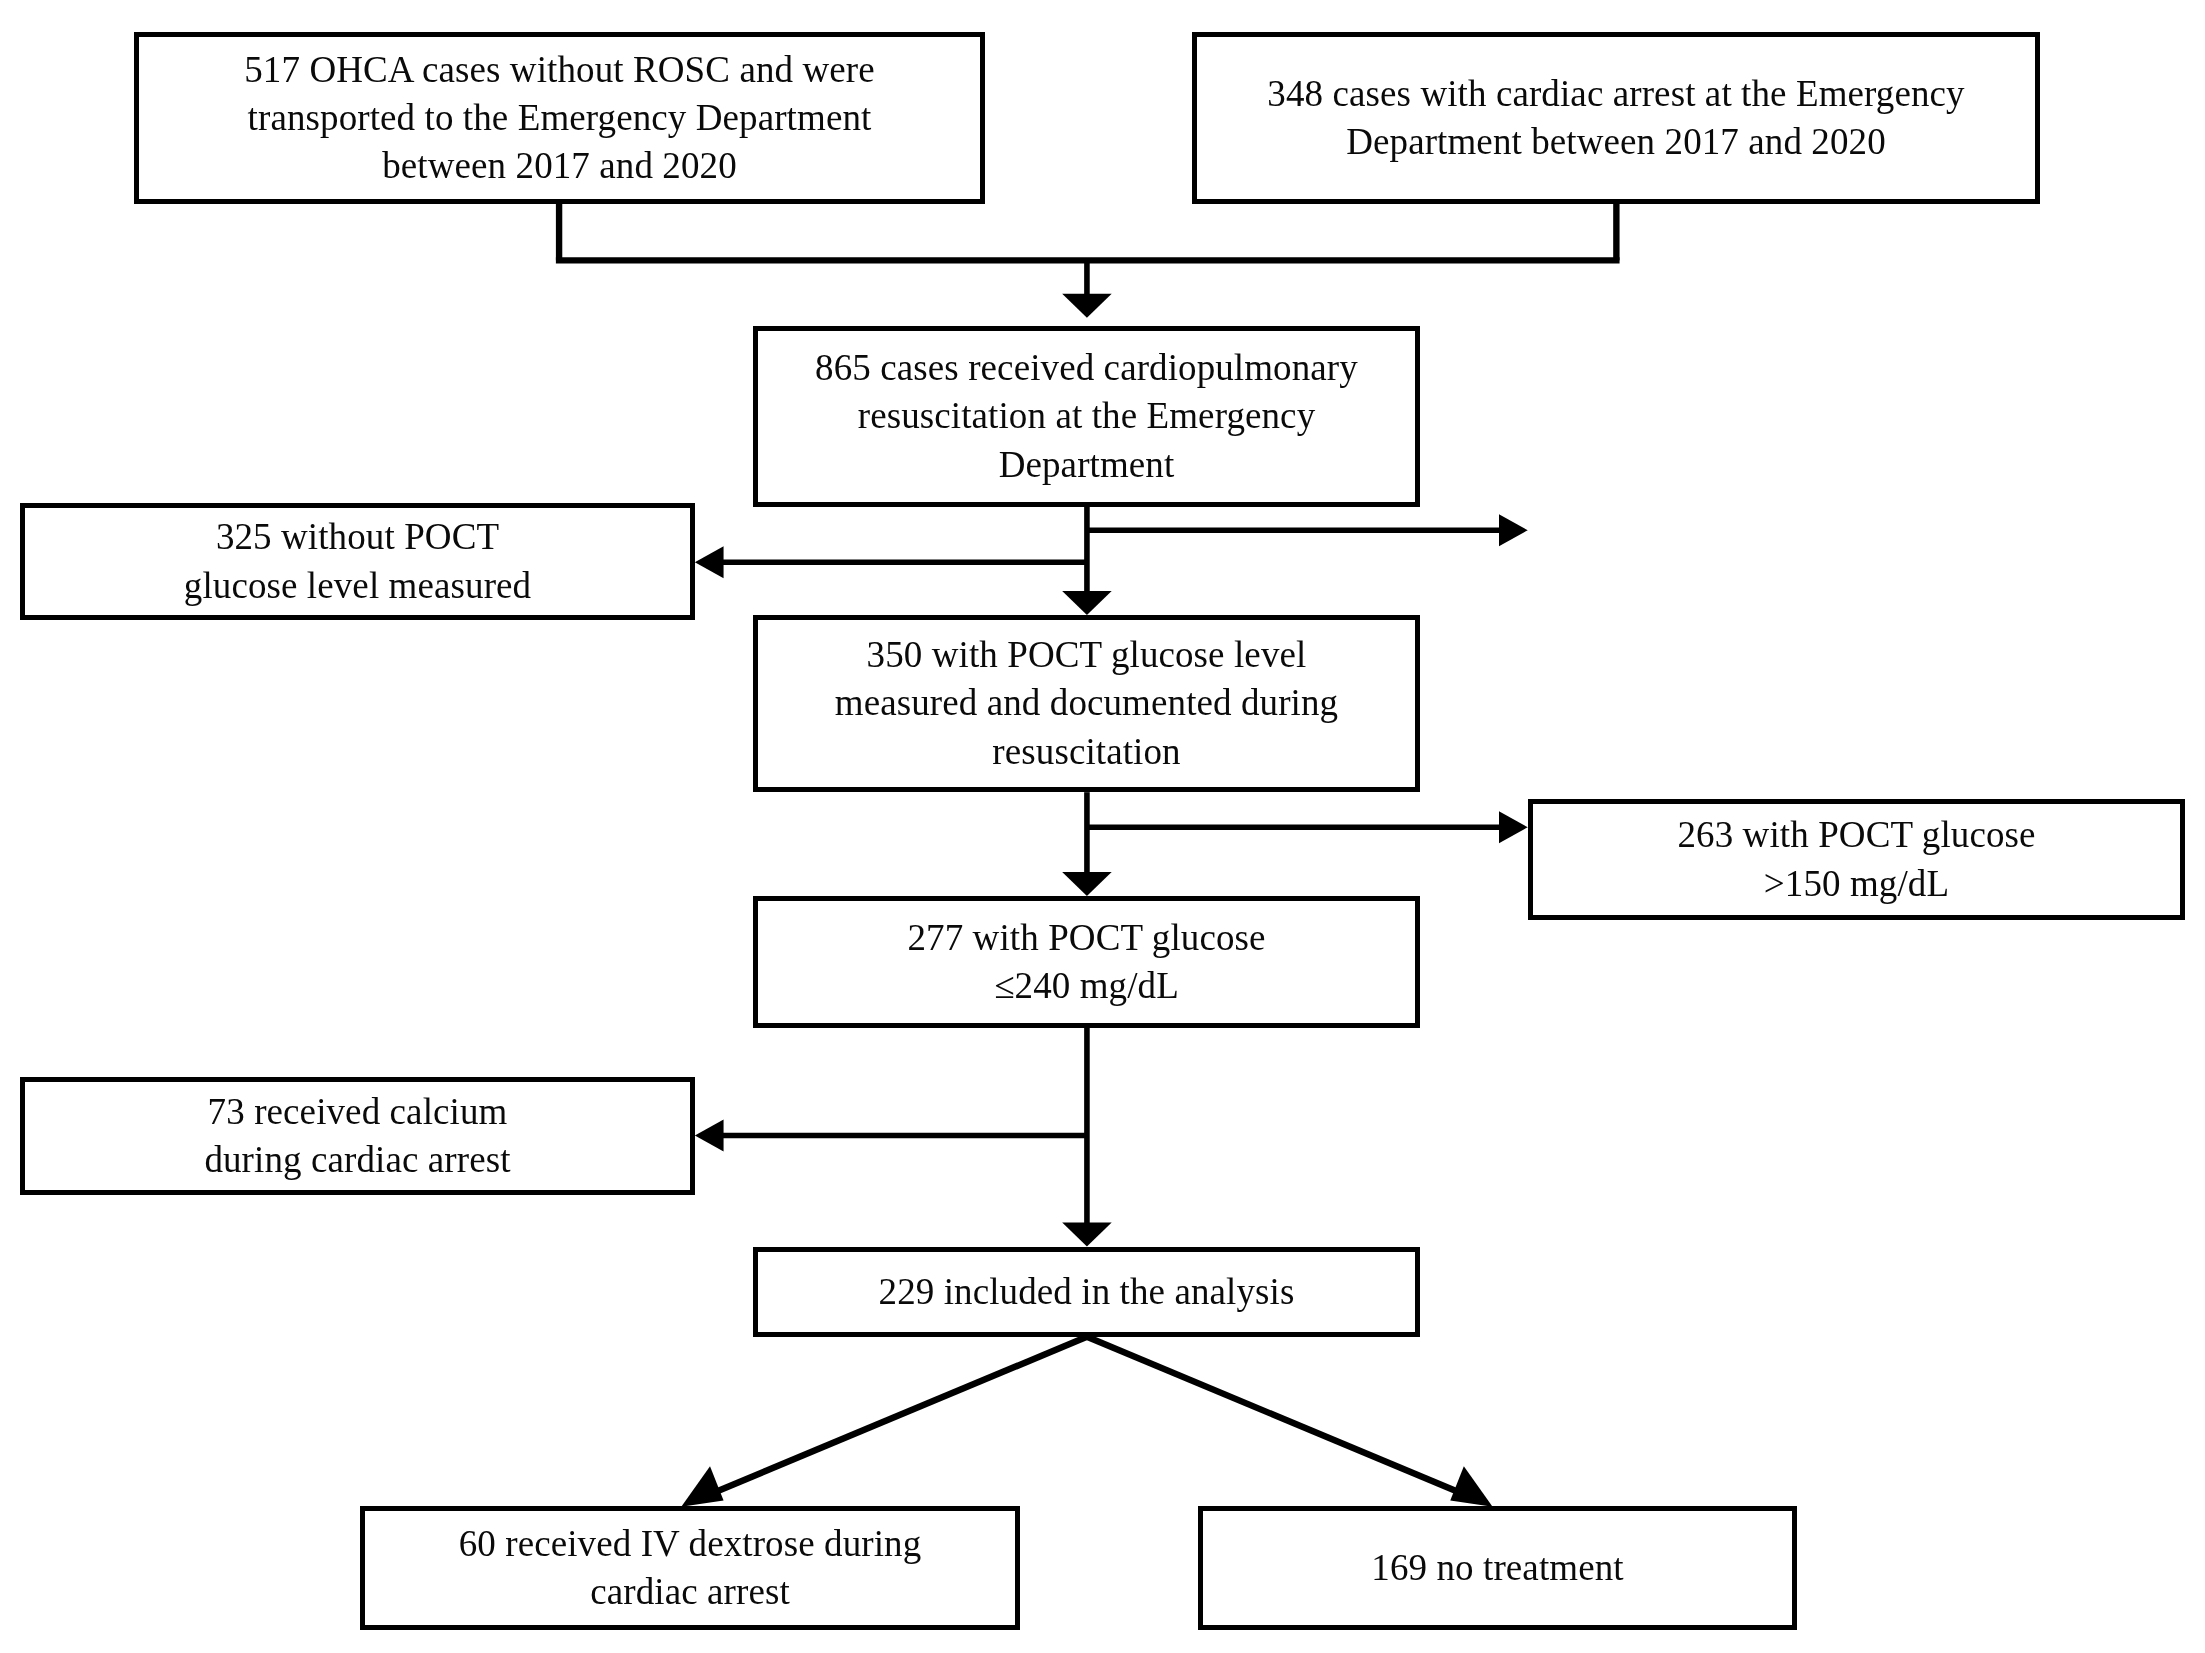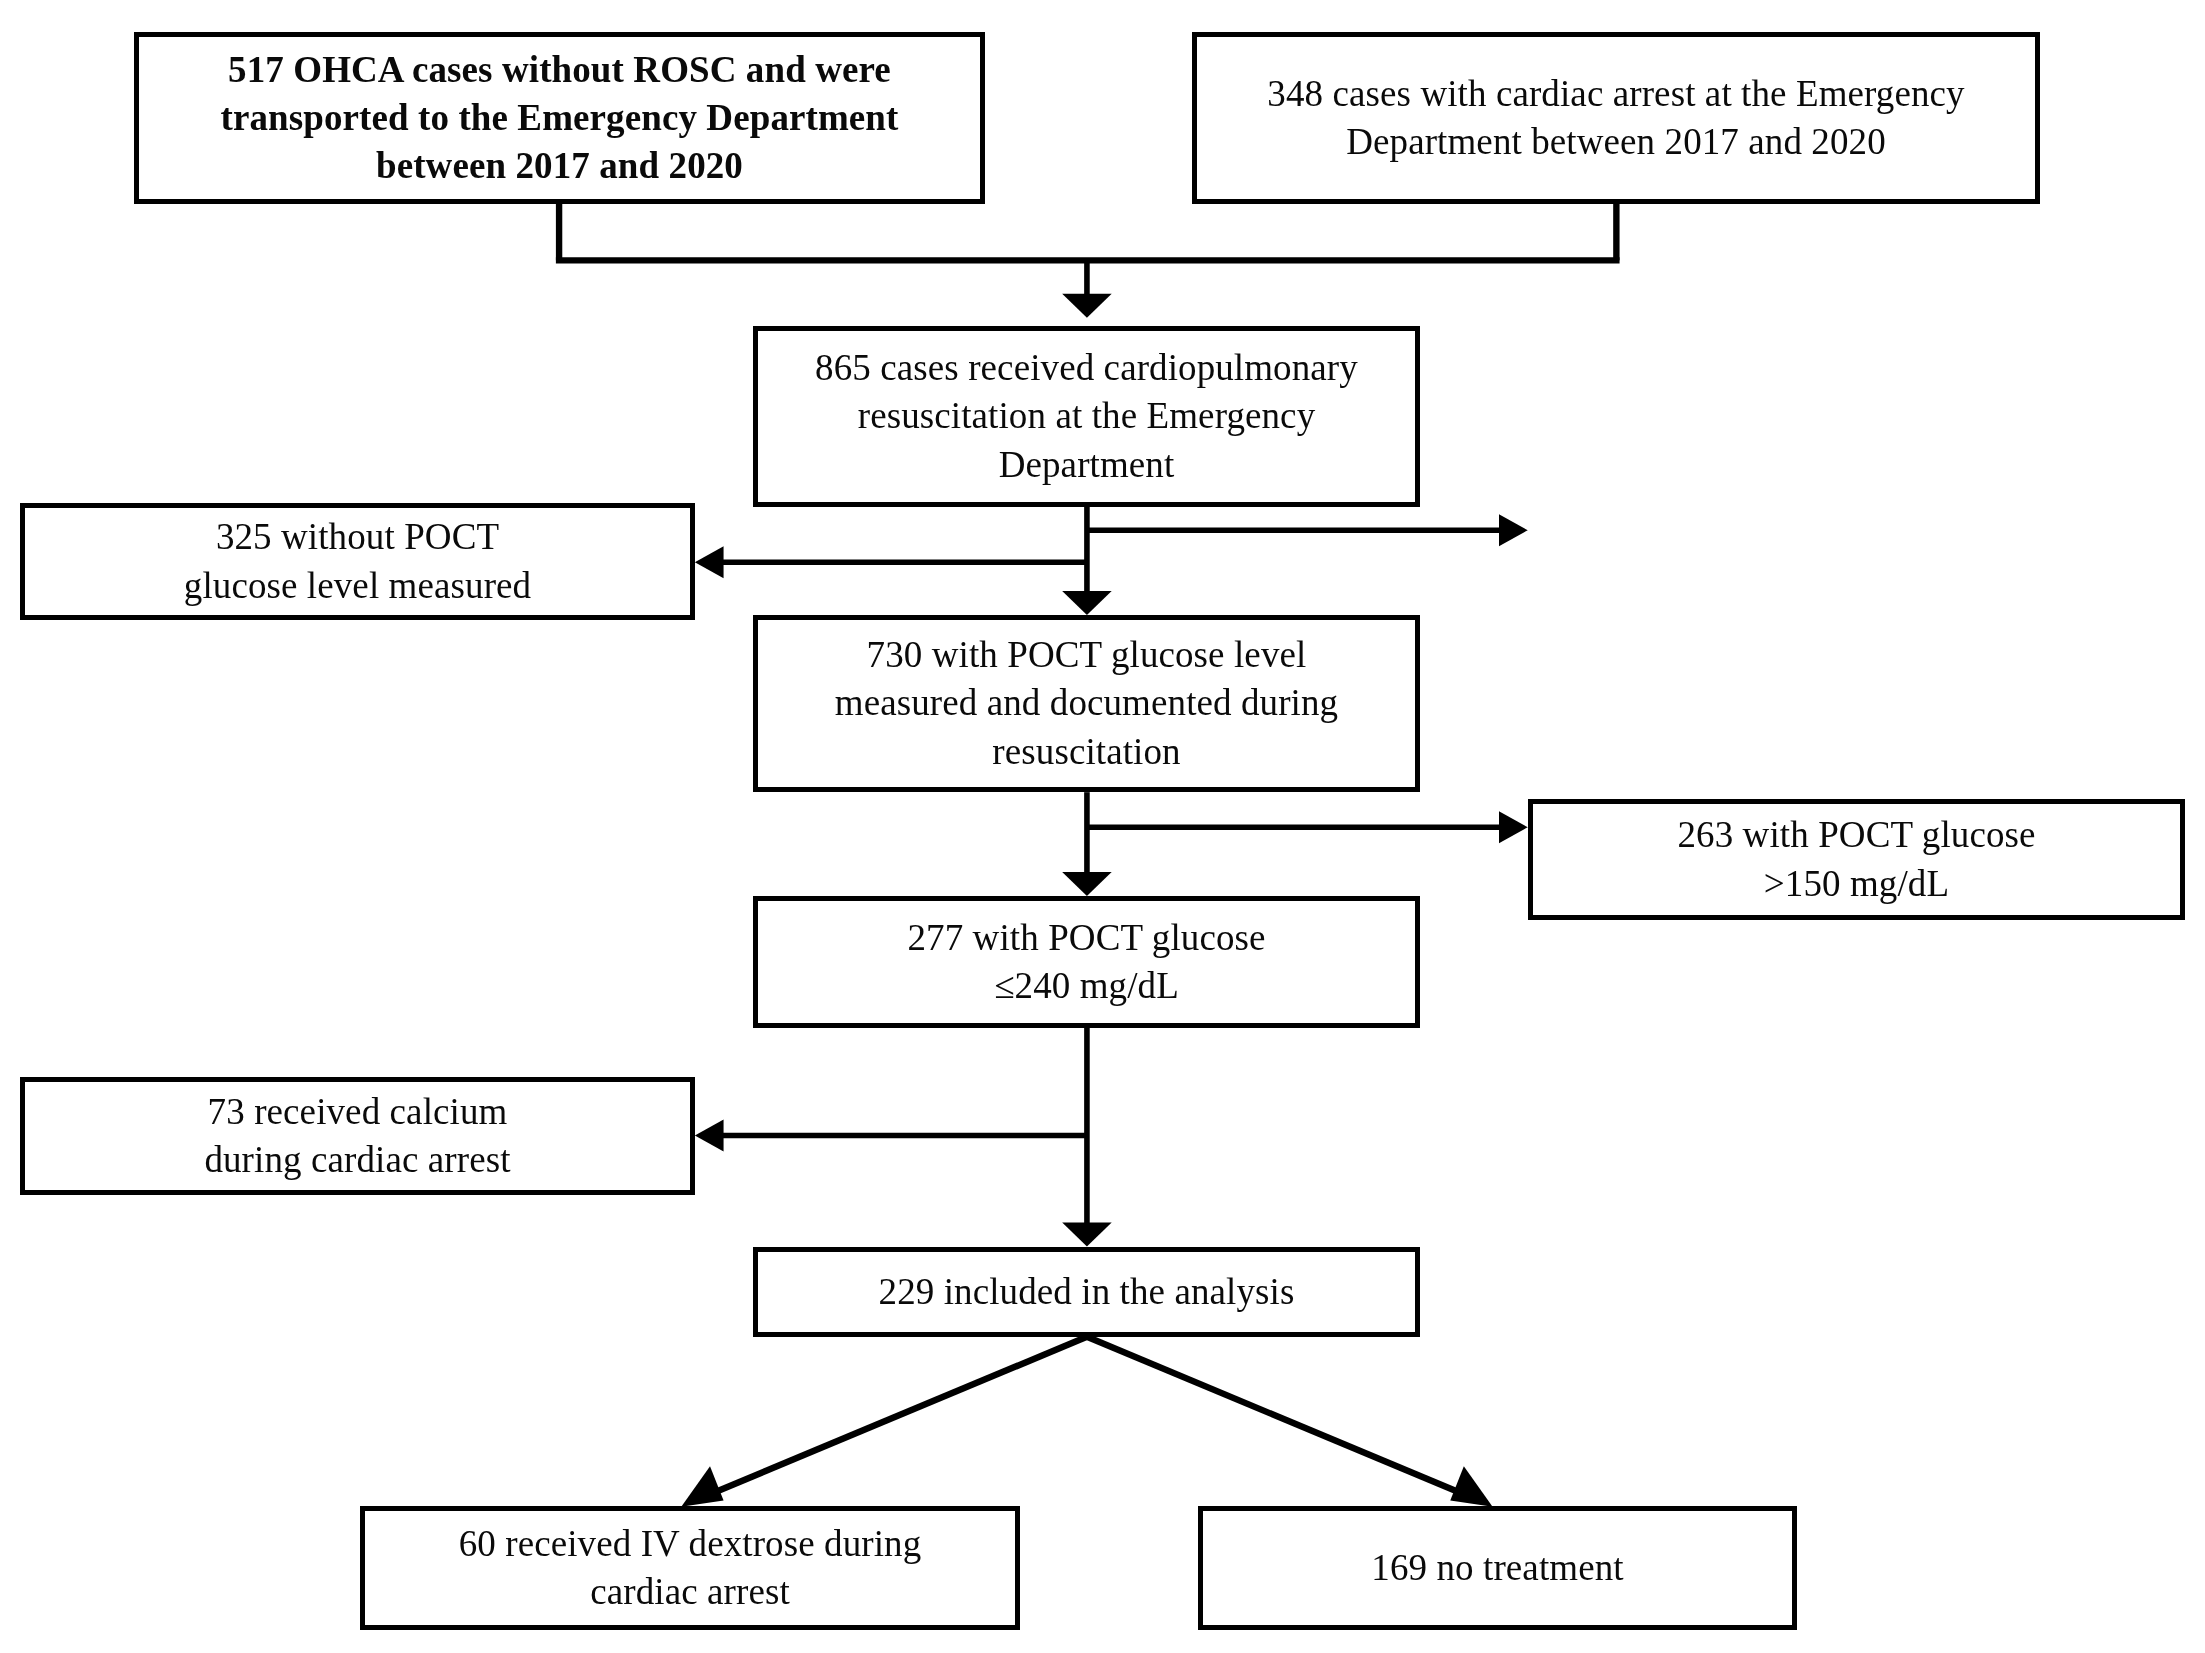--- a/index.html
+++ b/index.html
@@ -105,21 +105,21 @@
     <polygon points="1330,1531 1392,1531 1361,1561" fill="#000000"></polygon>
 
     <g stroke="#000000" stroke-width="8" fill="none">
       <path d="M 1361 1674 L 880 1875"></path>
       <path d="M 1361 1674 L 1842 1875"></path>
     </g>
     <polygon points="853,1887 889,1836 906,1879" fill="#000000"></polygon>
     <polygon points="1869,1887 1833,1836 1816,1879" fill="#000000"></polygon>
   </svg>
 
-  <div class="node-box" style="left:134px; top:32px; width:851px; height:172px;font-weight:bold;">
+  <div class="node-box" style="left:134px; top:32px; width:851px; height:172px;">
     <span class="node-text">517 OHCA cases without ROSC and were
 transported to the Emergency Department
 between 2017 and 2020</span>
   </div>
 
   <div class="node-box" style="left:1192px; top:32px; width:848px; height:172px;">
     <span class="node-text">348 cases with cardiac arrest at the Emergency
 Department between 2017 and 2020</span>
   </div>
 
@@ -129,21 +129,21 @@
 Department</span>
   </div>
 
   <div class="node-box" style="left:20px; top:503px; width:675px; height:117px;">
     <span class="node-text">325 without POCT
 glucose level measured</span>
   </div>
 
 
   <div class="node-box" style="left:753px; top:615px; width:667px; height:177px;">
-    <span class="node-text">730 with POCT glucose level
+    <span class="node-text">350 with POCT glucose level
 measured and documented during
 resuscitation</span>
   </div>
 
   <div class="node-box" style="left:1528px; top:799px; width:657px; height:121px;">
     <span class="node-text">263 with POCT glucose
 &gt;150 mg/dL</span>
   </div>
 
   <div class="node-box" style="left:753px; top:896px; width:667px; height:132px;">

